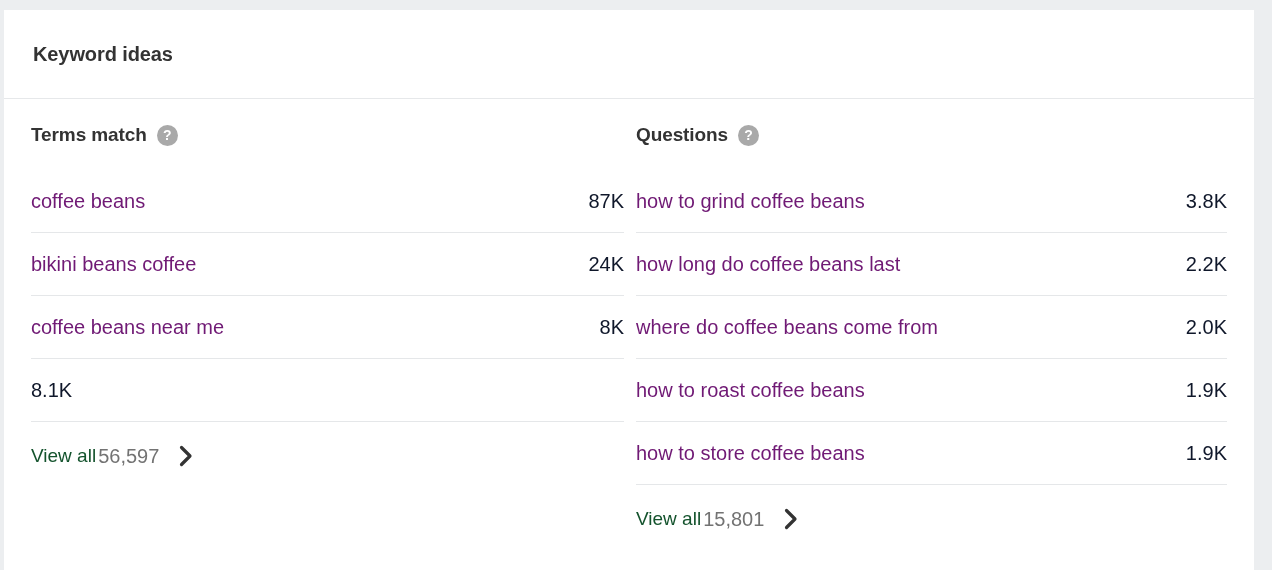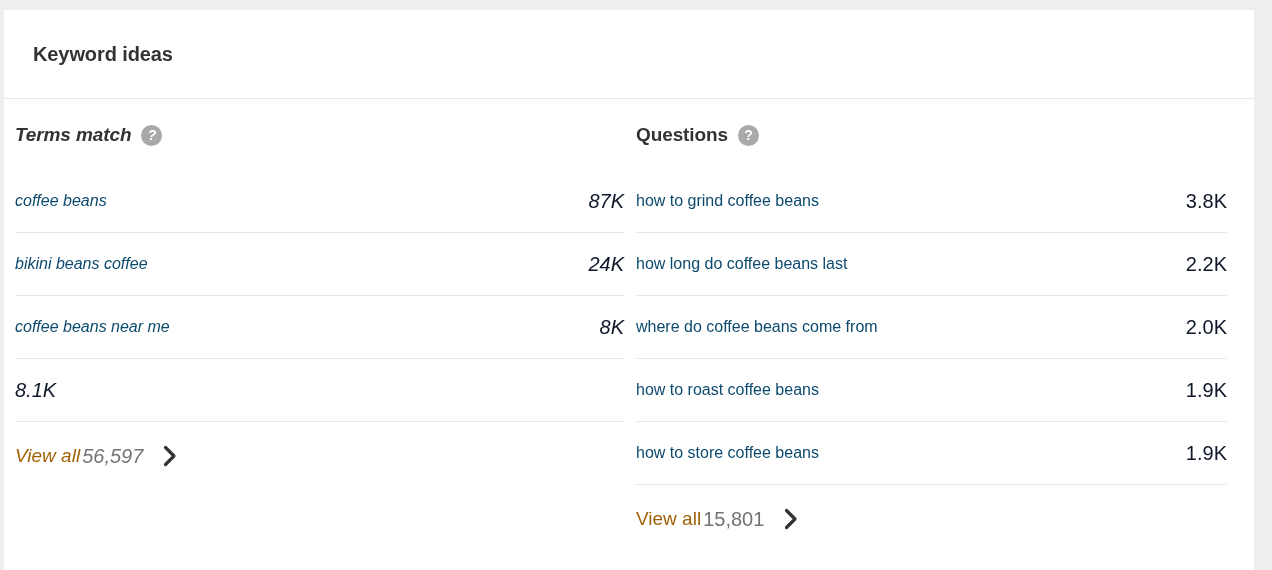--- a/index.html
+++ b/index.html
@@ -51,21 +51,21 @@
   .columns {
     display: flex;
     padding-top: 0;
   }
 
   .column {
     width: 620px;
     box-sizing: border-box;
   }
 
-  .column.left  { padding-left: 11px; padding-right: 0px; font-style: italic; }
+  .column.left  { padding-left: 27px; padding-right: 0px; }
   .column.right { padding-left: 12px; padding-right: 17px; }
 
   .col-header {
     display: flex;
     align-items: center;
     height: 71px;
     box-sizing: border-box;
   }
 
   .col-header-title {
@@ -95,43 +95,43 @@
   .kw-row {
     display: flex;
     align-items: center;
     justify-content: space-between;
     height: 63px;
     border-bottom: 1px solid #e5e7e9;
     box-sizing: border-box;
   }
 
   .kw-link {
-    font-size: 16px;
-    color: #0c4a6e;
+    font-size: 20px;
+    color: #701a75;
     text-decoration: none;
     cursor: pointer;
     white-space: nowrap;
   }
 
   .kw-volume {
     font-size: 20px;
     color: #0f172a;
     white-space: nowrap;
   }
 
   .view-all {
     display: flex;
     align-items: center;
     height: 68px;
     cursor: pointer;
   }
 
   .view-all-label {
     font-size: 19px;
-    color: #a16207;
+    color: #14532d;
   }
 
   .view-all-count {
     font-size: 20px;
     color: #737373;
     margin-left: 2px;
   }
 
   .chevron {
     margin-left: 19px;

